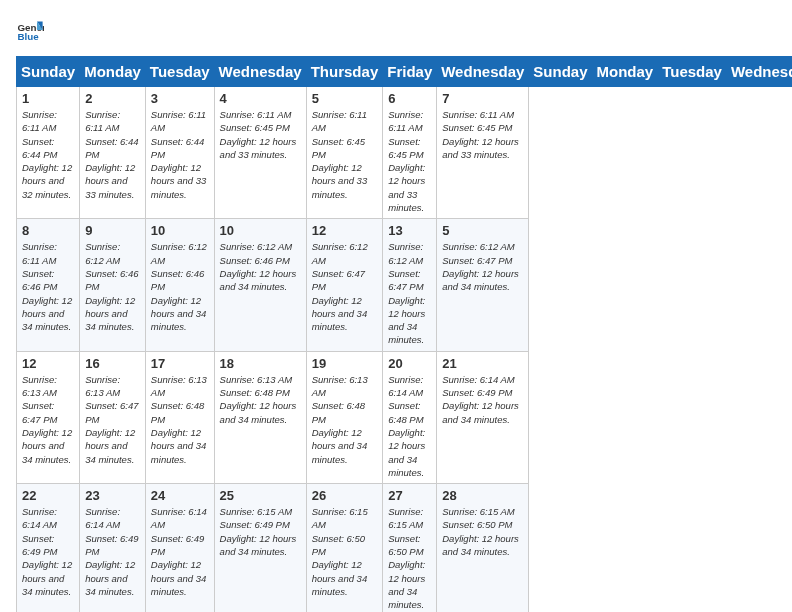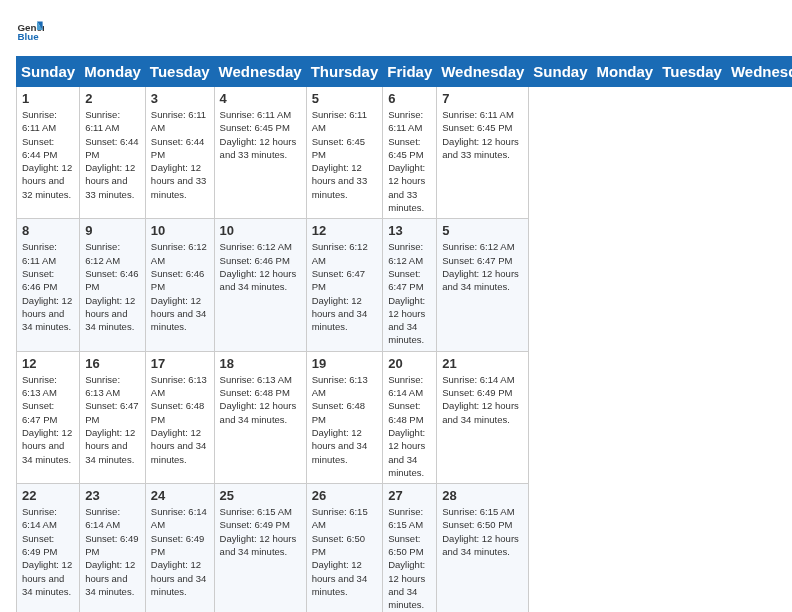--- a/index.html
+++ b/index.html
@@ -66,20 +66,21 @@
     .day-num {
       font-size: 13px;
       font-weight: bold;
       display: block;
       margin-bottom: 2px;
     }
     .cell-text {
       font-size: 9.5px;
       line-height: 1.4;
       color: #333;
+      font-style: italic;
     }
   </style>
 </head>
 <body>
 
 <div class="header">
   <div class="logo">
     <svg class="logo-icon" viewBox="0 0 40 40" xmlns="http://www.w3.org/2000/svg">
       <text x="2" y="22" font-size="14" font-weight="bold" fill="#333">General</text>
       <text x="2" y="34" font-size="14" font-weight="bold" fill="#1a6bb5">Blue</text>

